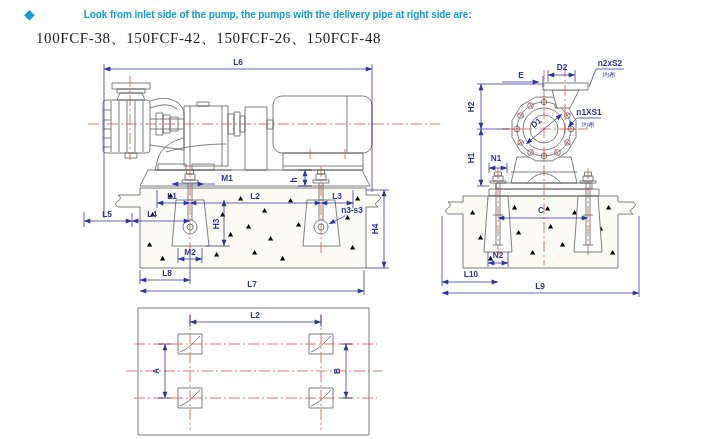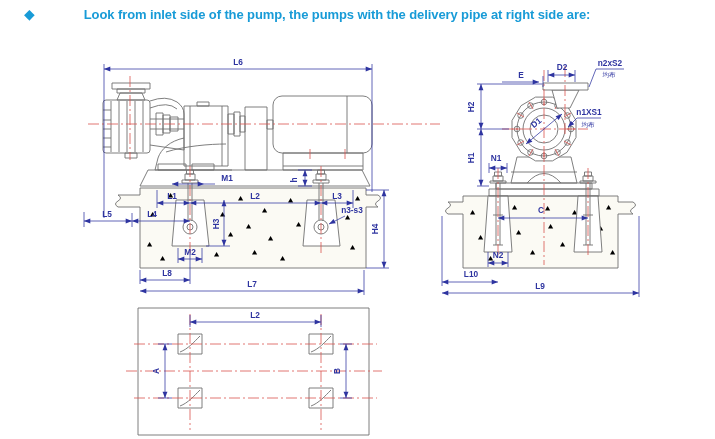--- a/index.html
+++ b/index.html
@@ -1,40 +1,41 @@
 <!DOCTYPE html>
 <html><head>
 <meta charset="utf-8">
 <style>
   html,body{margin:0;padding:0;background:#fff;}
   .page{position:relative;width:715px;height:439px;background:#ffffff;overflow:hidden;
         font-family:"Liberation Sans",sans-serif;}
   .hdr{position:absolute;top:6px;left:24px;display:flex;align-items:flex-start;gap:9px;color:#189bd7;}
   .diamond{font-size:14px;line-height:17px;}
-  .title{font-weight:bold;font-size:13px;letter-spacing:-0.1px;line-height:17px;padding-left:40px;}
+  .title{font-weight:bold;font-size:10px;letter-spacing:-0.1px;line-height:17px;padding-left:40px;}
   .models{position:absolute;top:29px;left:36px;color:#1b1b1b;
           font-family:"Liberation Serif","DejaVu Serif",serif;font-size:15px;letter-spacing:.6px;}
   svg{position:absolute;left:0;top:0;}
   .ol{stroke:#707070;fill:none;stroke-width:.9;stroke-linejoin:round;}
   .olw{stroke:#707070;fill:#fff;stroke-width:.9;stroke-linejoin:round;}
   .fnd{stroke:#707070;fill:#fbfaf4;stroke-width:.9;stroke-linejoin:round;}
   .cl{stroke:#d9534f;stroke-width:.8;fill:none;stroke-dasharray:11 3 2 3;}
   .rs{stroke:#d9534f;stroke-width:.8;fill:none;}
   .dim{stroke:#2e34a0;stroke-width:.75;fill:none;}
   text.dt{fill:#2e34a0;font:bold 8.3px "Liberation Sans",sans-serif;text-anchor:middle;}
   text.zh{font-size:6.5px;font-weight:normal;}
 </style>
 </head>
 <body>
 
 <div class="page">
   <div class="hdr">
     <span class="diamond">◆</span>
     <span class="title">Look from inlet side of the pump, the pumps with the delivery pipe at right side are:</span>
   </div>
+  <div class="models">100FCF-38、150FCF-42、150FCF-26、150FCF-48</div>
 
   <svg width="715" height="439" viewBox="0 0 715 439">
     <defs>
       <marker id="ar" viewBox="0 0 10 10" refX="9" refY="5" markerWidth="9" markerHeight="7" orient="auto-start-reverse" markerUnits="userSpaceOnUse">
         <path d="M0,1.5 L9,5 L0,8.5 Z" fill="#2e34a0"></path>
       </marker>
       <path id="tri" d="M0,4.5 L2.6,0 L5.2,4.5 Z"></path>
       <g id="bhole" fill="none">
         <rect x="0" y="0" width="24" height="20"></rect>
         <path d="M2,18 C10,15 16,8 22,2"></path>

